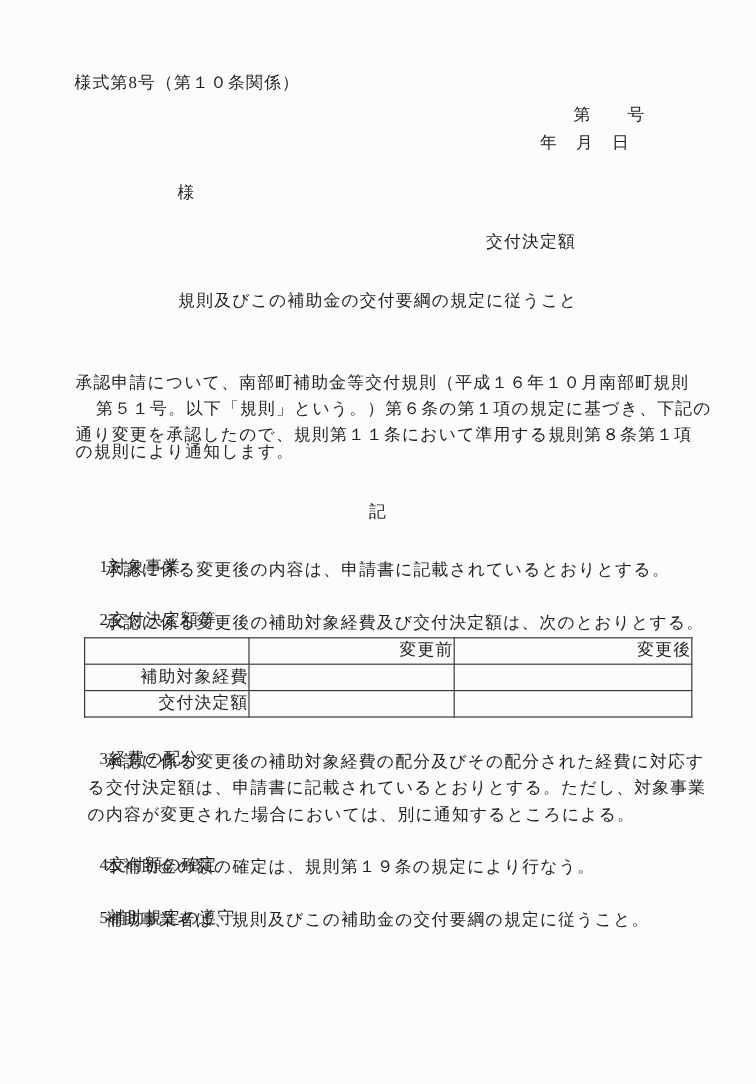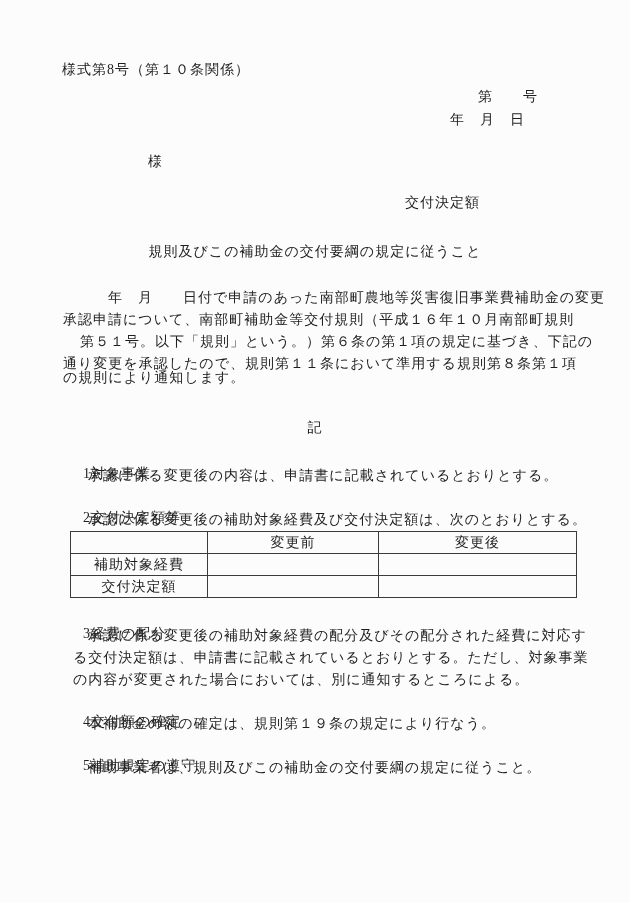--- a/index.html
+++ b/index.html
@@ -35,21 +35,21 @@
     left: 70px;
     top: 531px;
     border-collapse: collapse;
     table-layout: fixed;
     width: 506px;
   }
   table.grid td {
     border: 1px solid #3b3b3b;
     height: 21px;
     padding: 0;
-    text-align: center;
+    text-align: right;
     vertical-align: middle;
     font-size: 14px;
     letter-spacing: 1px;
     line-height: 20px;
   }
 </style>
 </head>
 <body>
 
 <div class="page">
@@ -59,21 +59,20 @@
   <div class="ln" style="left:478px; top:87px">第　　号</div>
 
   <div class="ln" style="left:450px; top:110px">年　月　日</div>
 
   <div class="ln" style="left:148px; top:152px">様</div>
 
   <div class="ln" style="left:405px; top:193px">交付決定額</div>
 
   <div class="ln centered" style="top:242px">規則及びこの補助金の交付要綱の規定に従うこと</div>
 
-  <div class="ln" style="left:63px; top:288px">　　　年　月　　日付で申請のあった南部町農地等災害復旧事業費補助金の変更</div>
   <div class="ln" style="left:63px; top:310px">承認申請について、南部町補助金等交付規則（平成１６年１０月南部町規則</div>
   <div class="ln" style="left:80px; top:332px">第５１号。以下「規則」という。）第６条の第１項の規定に基づき、下記の</div>
   <div class="ln" style="left:63px; top:354px">通り変更を承認したので、規則第１１条において準用する規則第８条第１項</div>
   <div class="ln" style="left:63px; top:368px">の規則により通知します。</div>
 
   <div class="ln centered" style="top:418px">記</div>
 
   <div class="ln" style="left:65px; top:444px">
     <span>1</span><span class="item-heading-label">対象事業</span>
   </div>

